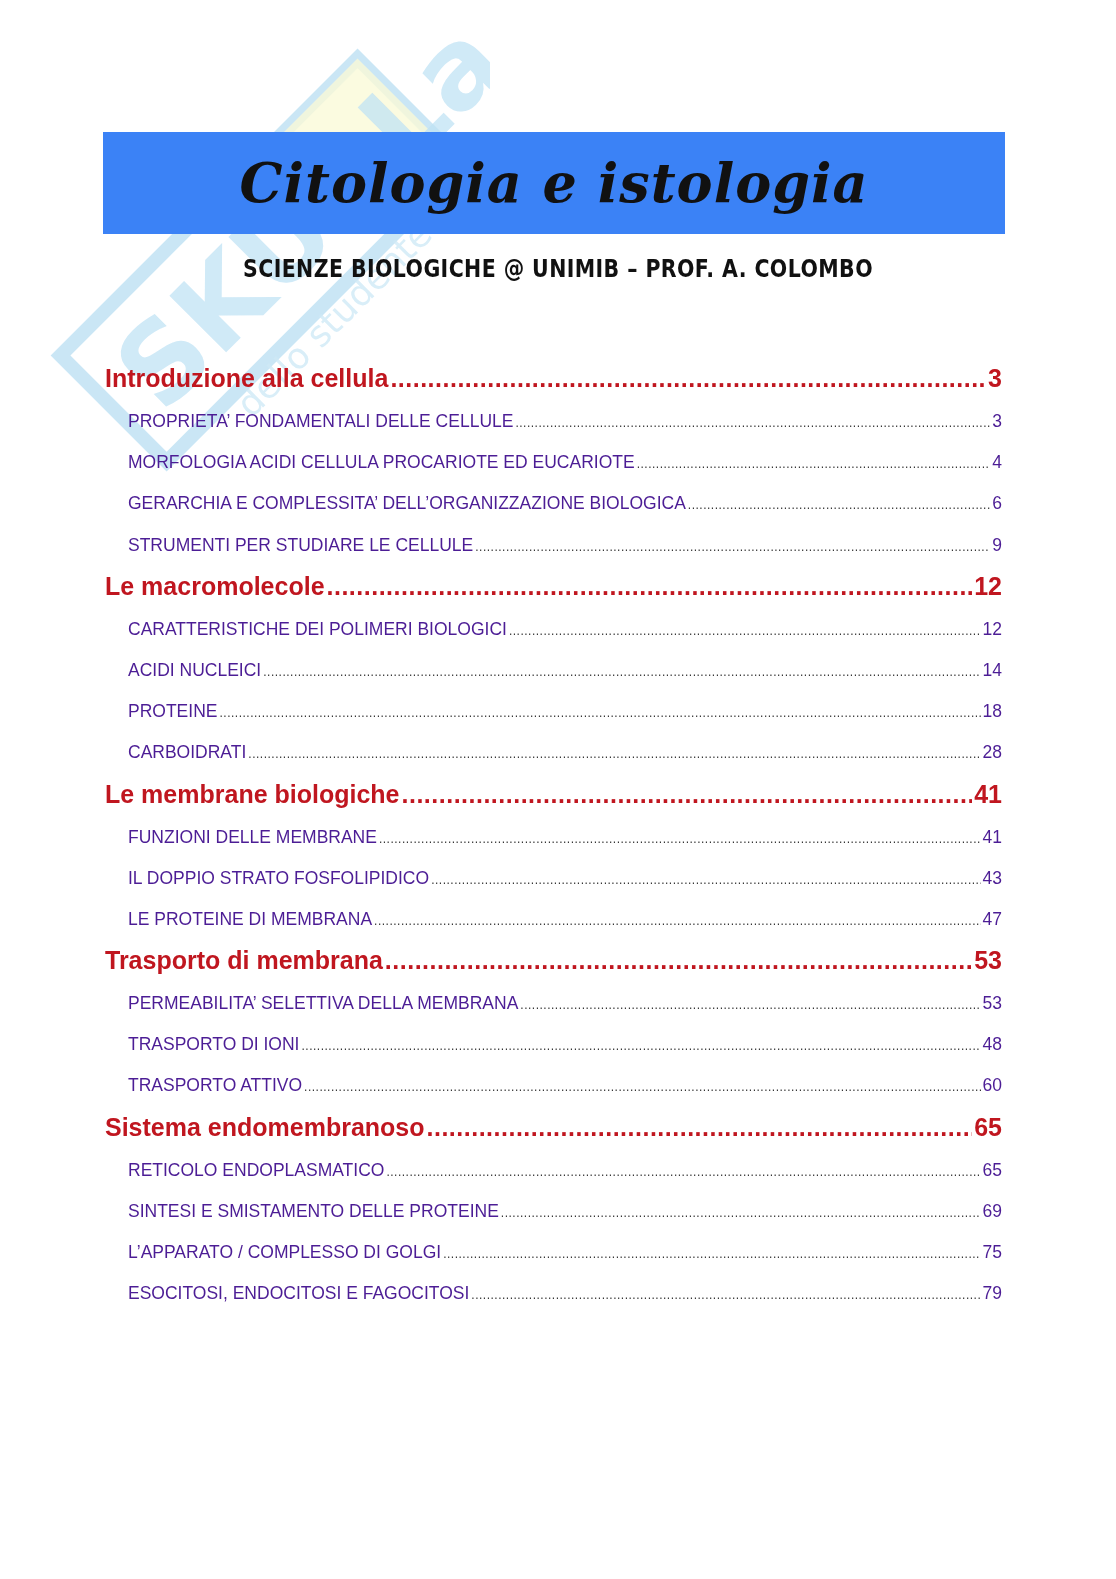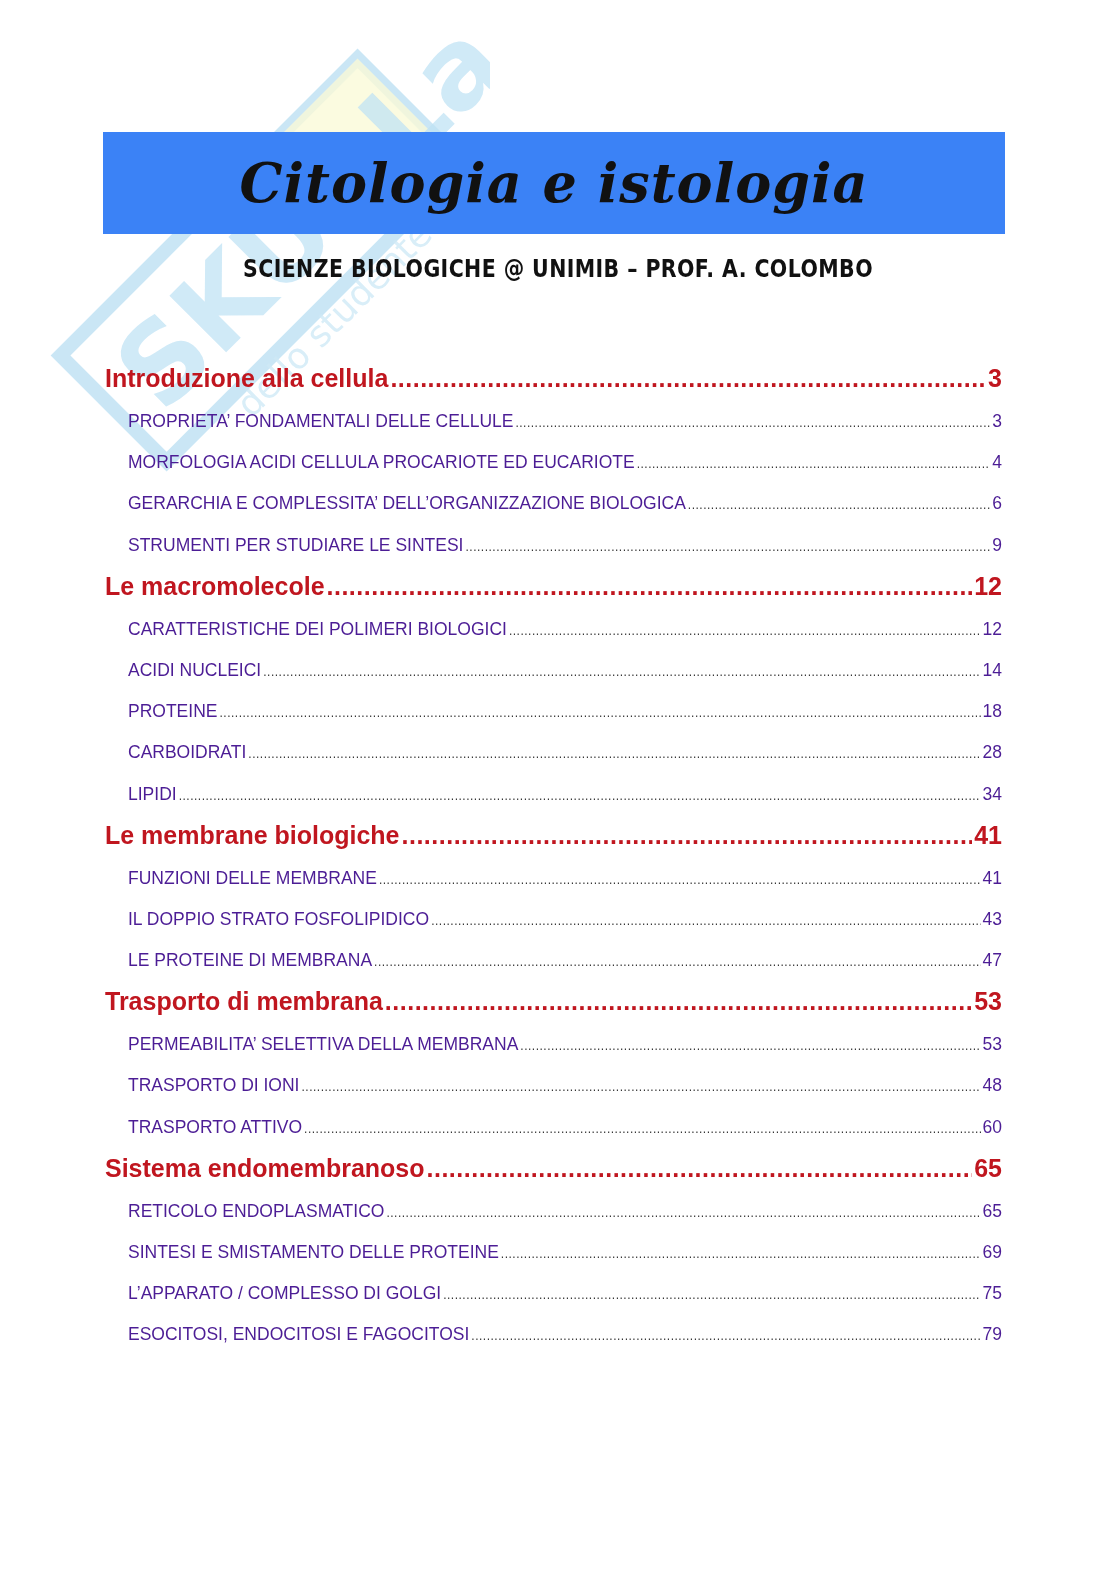--- a/index.html
+++ b/index.html
@@ -53,21 +53,21 @@
       <span class="label">MORFOLOGIA ACIDI CELLULA PROCARIOTE ED EUCARIOTE</span>
       <span class="dots"></span>
       <span class="page">4</span>
     </div>
     <div class="row section">
       <span class="label">GERARCHIA E COMPLESSITA’ DELL’ORGANIZZAZIONE BIOLOGICA</span>
       <span class="dots"></span>
       <span class="page">6</span>
     </div>
     <div class="row section">
-      <span class="label">STRUMENTI PER STUDIARE LE SINTESI</span>
+      <span class="label">STRUMENTI PER STUDIARE LE CELLULE</span>
       <span class="dots"></span>
       <span class="page">9</span>
     </div>
     <div class="row chapter">
       <span class="label">Le macromolecole</span>
       <span class="dots"></span>
       <span class="page">12</span>
     </div>
     <div class="row section">
       <span class="label">CARATTERISTICHE DEI POLIMERI BIOLOGICI</span>
@@ -81,25 +81,20 @@
     </div>
     <div class="row section">
       <span class="label">PROTEINE</span>
       <span class="dots"></span>
       <span class="page">18</span>
     </div>
     <div class="row section">
       <span class="label">CARBOIDRATI</span>
       <span class="dots"></span>
       <span class="page">28</span>
-    </div>
-    <div class="row section">
-      <span class="label">LIPIDI</span>
-      <span class="dots"></span>
-      <span class="page">34</span>
     </div>
     <div class="row chapter">
       <span class="label">Le membrane biologiche</span>
       <span class="dots"></span>
       <span class="page">41</span>
     </div>
     <div class="row section">
       <span class="label">FUNZIONI DELLE MEMBRANE</span>
       <span class="dots"></span>
       <span class="page">41</span>

